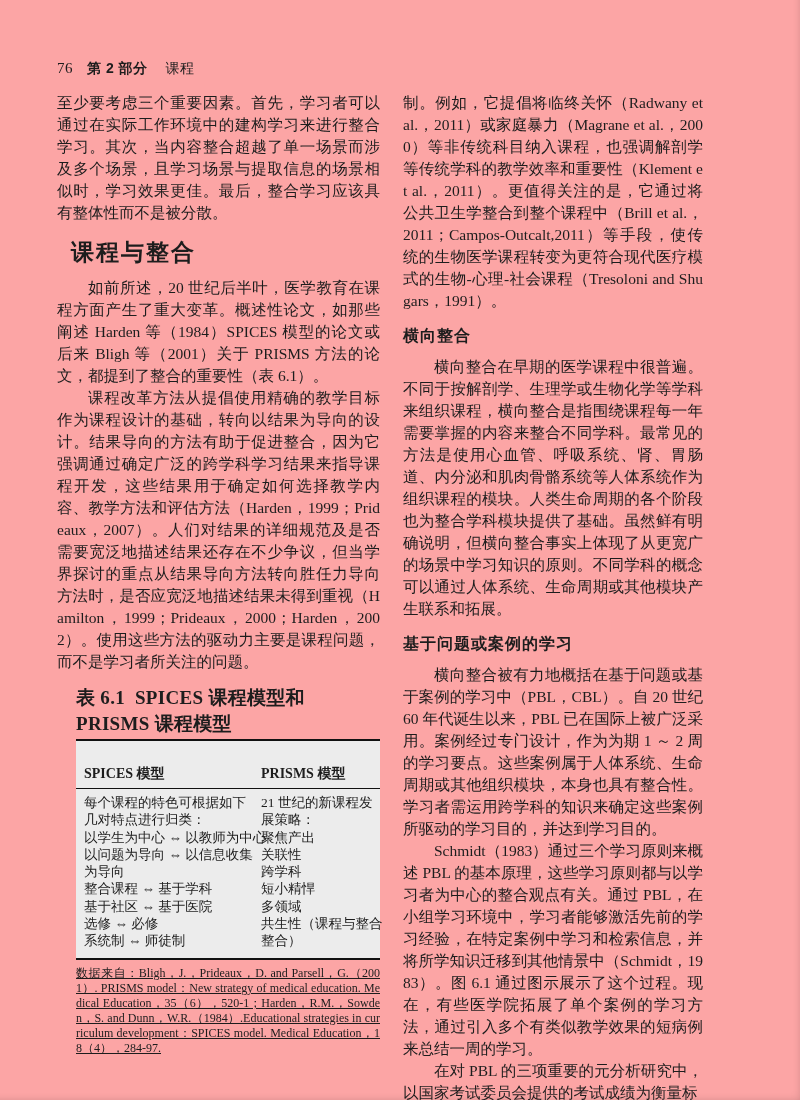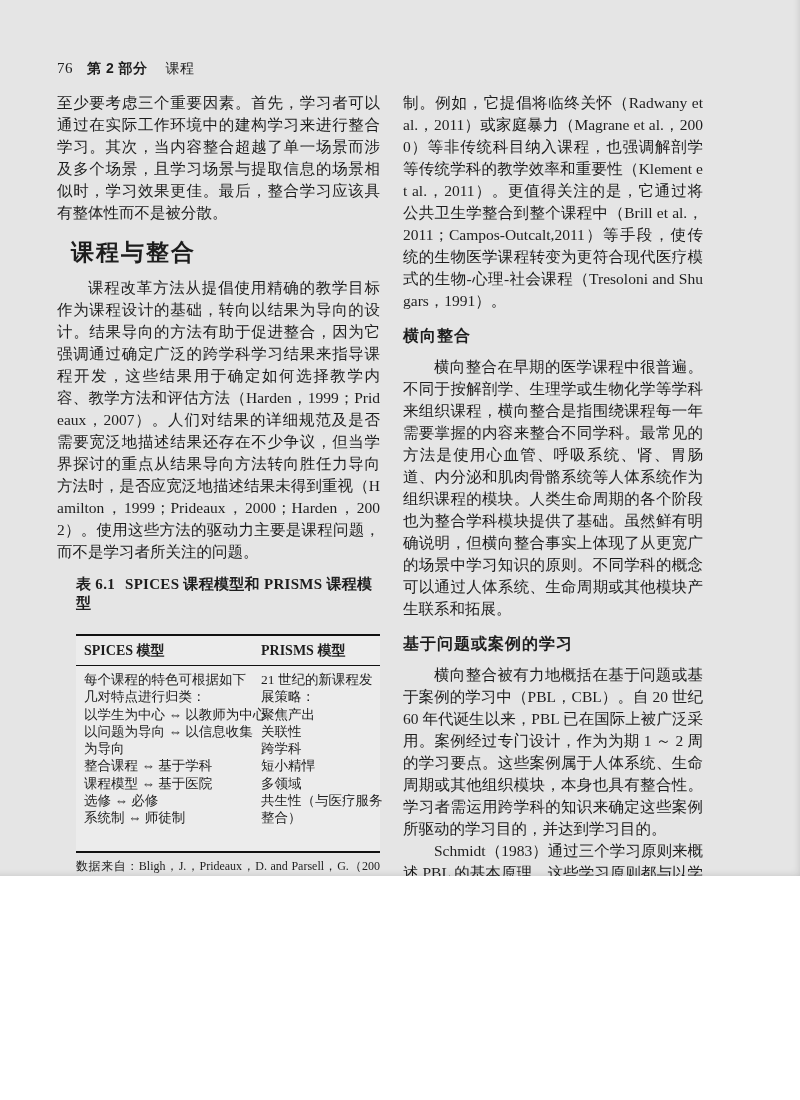--- a/index.html
+++ b/index.html
@@ -1,19 +1,19 @@
 <!DOCTYPE html>
 <html><head>
 <meta charset="utf-8">
 <style>
   html, body { margin:0; padding:0; background:#ffffff; }
   .page {
     position:relative;
-    width:800px; height:876px;
-    background:#e5e5e5;
+    width:800px; height:1100px;
+    background:#fca5a5;
     color:#1d1d1d;
     font-family:"Liberation Serif","DejaVu Serif",serif;
     overflow:hidden;
     box-shadow: inset -5px -5px 8px -6px rgba(0,0,0,0.18);
   }
   .content { position:absolute; left:57px; top:60px; width:646px; }
 
   .page-header {
     display:flex; align-items:baseline;
     font-size:14.5px; letter-spacing:0.5px;
@@ -44,45 +44,46 @@
   }
   h2.sub {
     font-family:"Liberation Sans","DejaVu Sans",sans-serif;
     font-size:16px; font-weight:bold;
     letter-spacing:1px;
     margin:14px 0 9px 0;
   }
 
   .table-wrap { width:304px; margin-left:19px; margin-top:12px; }
   .tbl-caption {
-    font-weight:bold; font-size:15px;
-    margin-bottom:21px; letter-spacing:0.3px;
+    font-weight:bold; font-size:19px;
+    margin-bottom:2px; letter-spacing:0.3px;
   }
   .tbl-caption .cap-label { margin-right:10px; }
   .tbl {
     background:#ececec;
     border-top:2.5px solid #111;
     border-bottom:2.5px solid #111;
     font-size:13.5px;
   }
   .tbl-head {
     display:flex;
     font-weight:bold; font-size:14px;
-    padding:6px 8px 5px 8px;
+    padding:24px 8px 5px 8px;
     border-bottom:1.5px solid #111;
   }
-  .tbl-body { display:flex; padding:5px 8px 24px 8px; }
+  .tbl-body { display:flex; padding:5px 8px 8px 8px; }
   .tc1 { width:177px; }
   .tc2 { flex:1; }
   .tline { line-height:17.3px; white-space:nowrap; }
 
   .src-note {
     font-size:12px; line-height:15px;
     text-align:justify; word-break:break-all;
     margin-top:6px;
+    text-decoration:underline;
   }
 </style>
 </head>
 <body>
 
 <div class="page">
   <div class="content">
 
     <div class="page-header">
       <span class="page-num">76</span>
@@ -90,53 +91,54 @@
       <span class="chapter-label">课程</span>
     </div>
 
     <div class="cols">
 
       <div class="col-left">
         <p class="body">至少要考虑三个重要因素。首先，学习者可以通过在实际工作环境中的建构学习来进行整合学习。其次，当内容整合超越了单一场景而涉及多个场景，且学习场景与提取信息的场景相似时，学习效果更佳。最后，整合学习应该具有整体性而不是被分散。</p>
 
         <h1 class="sec">课程与整合</h1>
 
+        <p class="body indent">如前所述，20 世纪后半叶，医学教育在课程方面产生了重大变革。概述性论文，如那些阐述 Harden 等（1984）SPICES 模型的论文或后来 Bligh 等（2001）关于 PRISMS 方法的论文，都提到了整合的重要性（表 6.1）。</p>
         <p class="body indent">课程改革方法从提倡使用精确的教学目标作为课程设计的基础，转向以结果为导向的设计。结果导向的方法有助于促进整合，因为它强调通过确定广泛的跨学科学习结果来指导课程开发，这些结果用于确定如何选择教学内容、教学方法和评估方法（Harden，1999；Prideaux，2007）。人们对结果的详细规范及是否需要宽泛地描述结果还存在不少争议，但当学界探讨的重点从结果导向方法转向胜任力导向方法时，是否应宽泛地描述结果未得到重视（Hamilton，1999；Prideaux，2000；Harden，2002）。使用这些方法的驱动力主要是课程问题，而不是学习者所关注的问题。</p>
 
         <div class="table-wrap">
           <div class="tbl-caption">
             <span class="cap-label">表 6.1</span><span>SPICES 课程模型和 PRISMS 课程模型</span>
           </div>
 
           <div class="tbl">
             <div class="tbl-head">
               <div class="tc1">SPICES 模型</div>
               <div class="tc2">PRISMS 模型</div>
             </div>
             <div class="tbl-body">
               <div class="tc1">
                 <div class="tline">每个课程的特色可根据如下</div>
                 <div class="tline">几对特点进行归类：</div>
                 <div class="tline">以学生为中心 ⇔ 以教师为中心</div>
                 <div class="tline">以问题为导向 ⇔ 以信息收集</div>
                 <div class="tline">为导向</div>
                 <div class="tline">整合课程 ⇔ 基于学科</div>
-                <div class="tline">课程模型 ⇔ 基于医院</div>
+                <div class="tline">基于社区 ⇔ 基于医院</div>
                 <div class="tline">选修 ⇔ 必修</div>
                 <div class="tline">系统制 ⇔ 师徒制</div>
               </div>
               <div class="tc2">
                 <div class="tline">21 世纪的新课程发</div>
                 <div class="tline">展策略：</div>
                 <div class="tline">聚焦产出</div>
                 <div class="tline">关联性</div>
                 <div class="tline">跨学科</div>
                 <div class="tline">短小精悍</div>
                 <div class="tline">多领域</div>
-                <div class="tline">共生性（与医疗服务</div>
+                <div class="tline">共生性（课程与整合</div>
                 <div class="tline">整合）</div>
               </div>
             </div>
           </div>
 
           <div class="src-note">数据来自：Bligh，J.，Prideaux，D. and Parsell，G.（2001）. PRISMS model：New strategy of medical education. Medical Education，35（6），520-1；Harden，R.M.，Sowden，S. and Dunn，W.R.（1984）.Educational strategies in curriculum development：SPICES model. Medical Education，18（4），284-97.</div>
         </div>
       </div>
 
       <div class="col-right">

